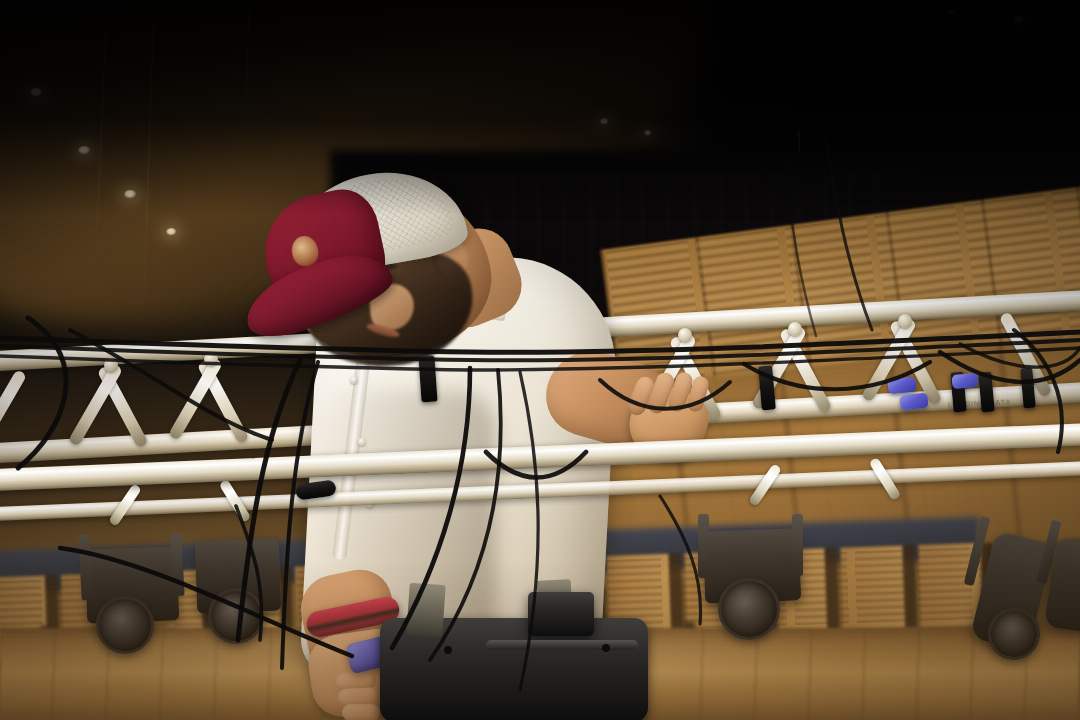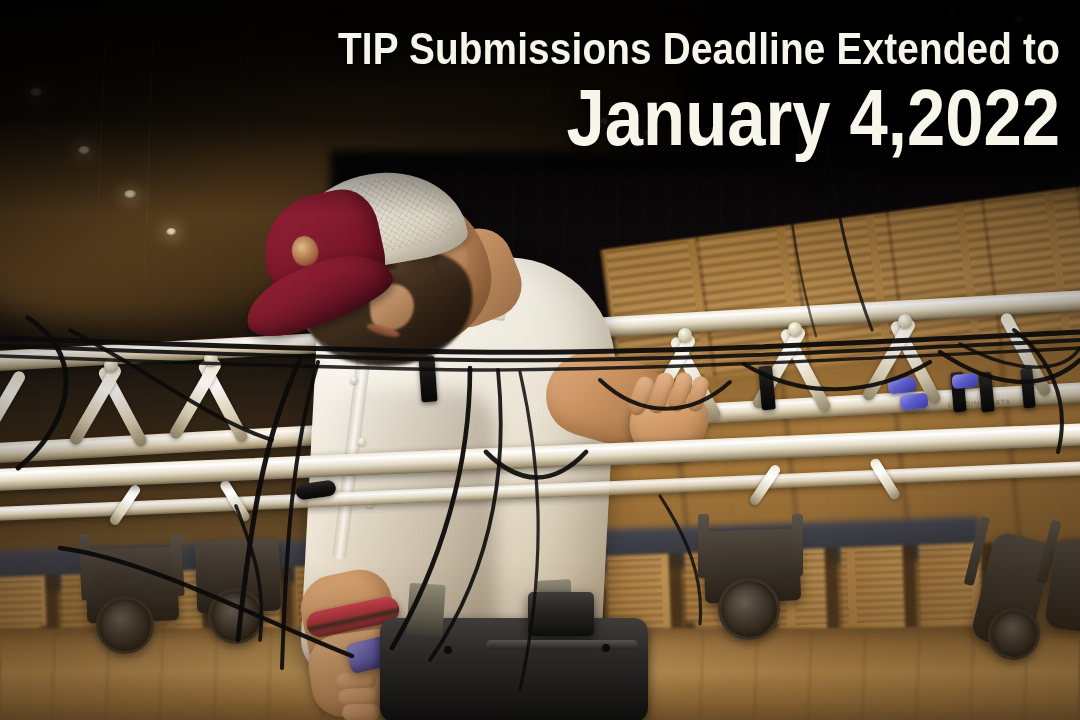--- a/index.html
+++ b/index.html
@@ -673,18 +673,14 @@
         <path d="M660,496 C686,536 704,576 700,624" stroke-width="3.2" opacity=".82"></path>
       </g>
     </svg>
 
     <div id="grade" class="layer"></div>
     <div id="warm-cast" class="layer"></div>
     <div id="grain" class="layer"></div>
   </div>
 
   <div id="text-scrim"></div>
-  <div id="headline">
-    <span id="line1">TIP Submissions Deadline Extended to</span>
-    <span id="line2">January 4,2022</span>
-  </div>
 
 </div>
 
 </body></html>

